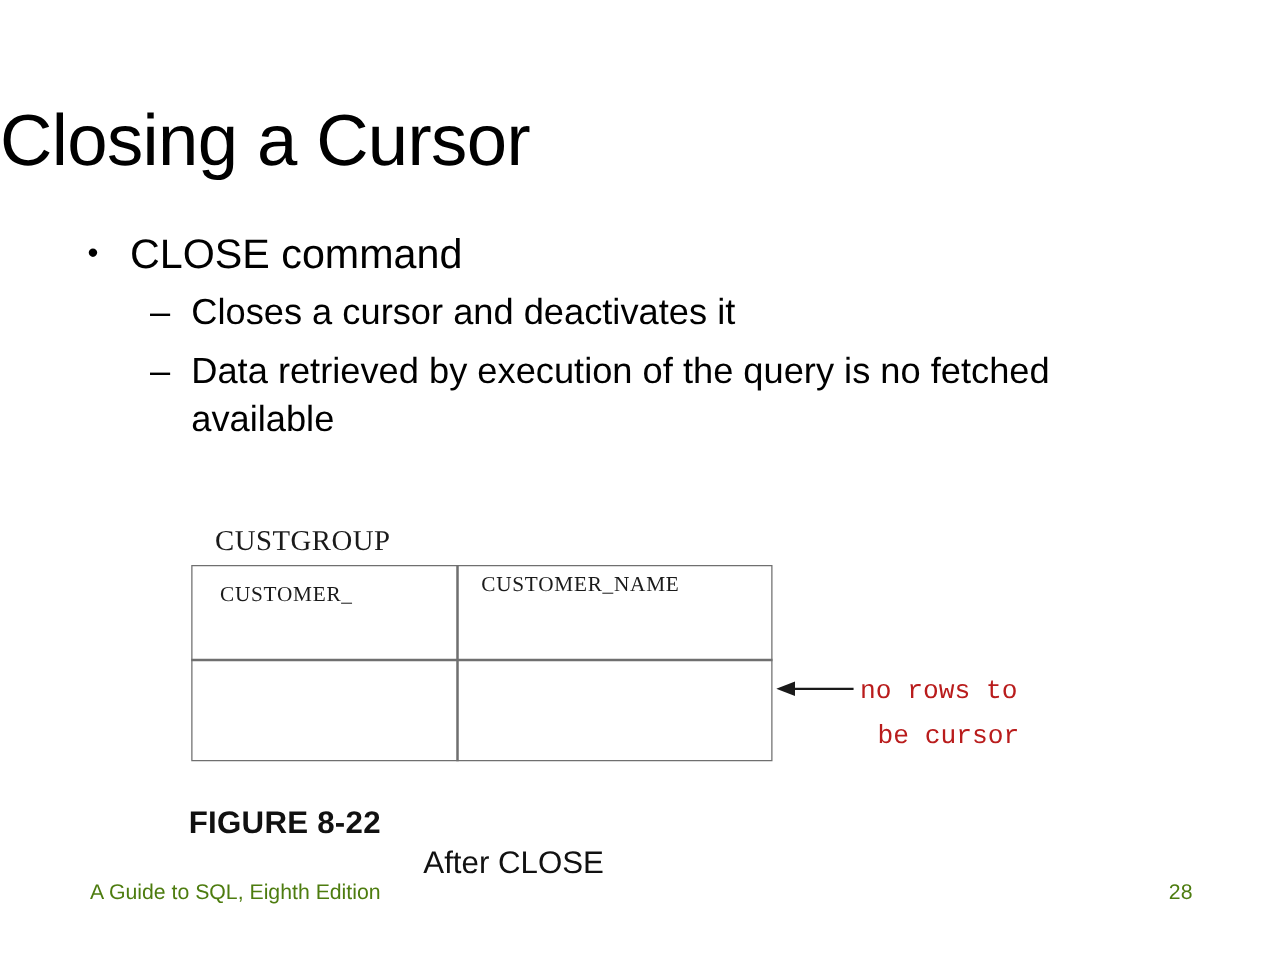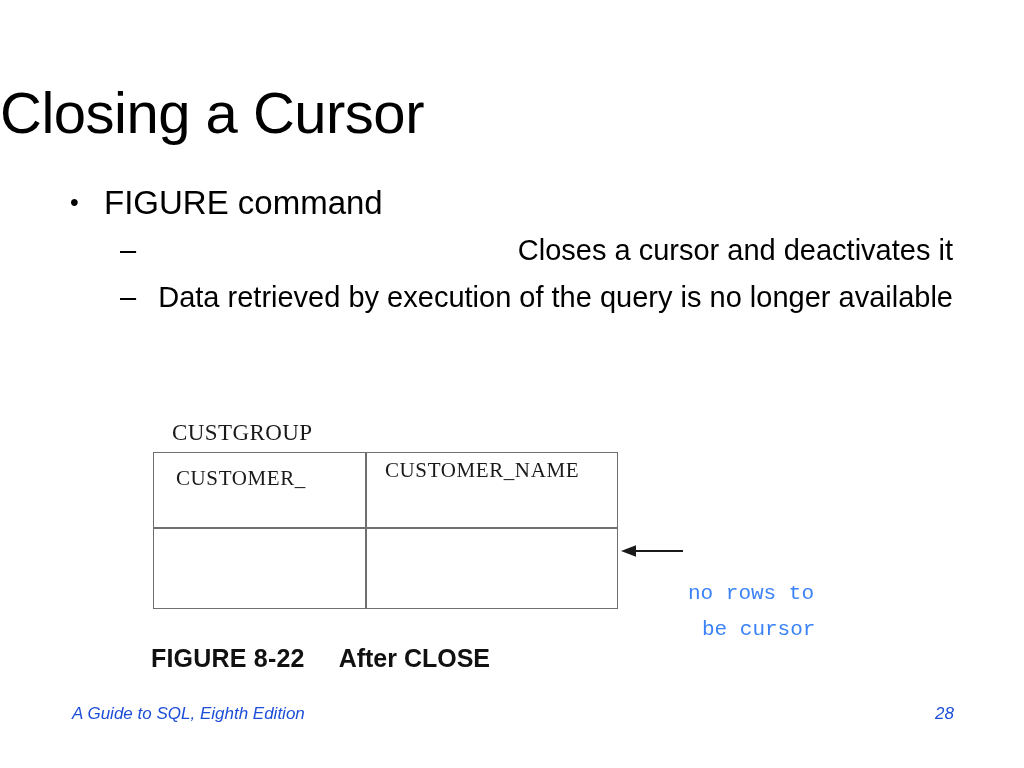--- a/index.html
+++ b/index.html
@@ -68,21 +68,20 @@
   }
   .bullet-l2 .marker {
     width: 33px;
     flex: 0 0 33px;
     font-size: 29px;
     line-height: 1.34;
   }
   .bullet-l2 .txt {
     flex: 1 1 auto;
     max-width: 800px;
-    text-align: right;
   }
 
   
   .figure {
     position: absolute;
     left: 0;
     top: 0;
     width: 1024px;
     height: 768px;
     pointer-events: none;
@@ -123,21 +122,21 @@
     left: 153px;
     top: 527px;
     width: 465px;
     height: 1.6px;
     background: #6f6f6f;
   }
 
   .cell-text {
     position: absolute;
     font-family: "Liberation Serif", serif;
-    font-size: 21px;
+    font-size: 17px;
     letter-spacing: 0.6px;
     color: #1a1a1a;
     line-height: 1.42;
   }
   .cell-cust-num { left: 176px; top: 464px; }
   .cell-cust-name { left: 385px; top: 456px; }
 
   
   .arrow {
     position: absolute;
@@ -146,82 +145,81 @@
     width: 62px;
     height: 16px;
   }
   .annot {
     position: absolute;
     left: 688px;
     top: 536px;
     font-family: "Liberation Mono", monospace;
     font-size: 21px;
     line-height: 1.70;
-    color: #3b82f6;
-    white-space: nowrap;
-    margin-top: 40px;
+    color: #b91c1c;
+    white-space: nowrap;
   }
   .annot .ln2 { padding-left: 14px; display: block; }
 
   
   .fig-caption {
     position: absolute;
     left: 151px;
     top: 644px;
     display: flex;
     align-items: flex-start;
     font-family: "Liberation Sans", sans-serif;
     font-size: 25px;
     color: #111;
     white-space: nowrap;
   }
   .fig-caption .fc-num {
     font-weight: 700;
     letter-spacing: 0.2px;
   }
   .fig-caption .fc-label {
-    font-weight: 700;
+    font-weight: 400;
     margin-left: 34px;
+    margin-top: 32px;
   }
 
   
   .footer {
     position: absolute;
     left: 72px;
     top: 704px;
     width: 882px;
     display: flex;
     justify-content: space-between;
     align-items: baseline;
     font-family: "Liberation Sans", sans-serif;
     font-size: 17px;
-    color: #1d4ed8;
-    font-style: italic;
+    color: #4d7c0f;
   }
 </style>
 </head>
 <body>
 
 <div class="slide-title">Closing a Cursor</div>
 
 <div class="body-list">
 
   <div class="bullet-l1">
     <span class="marker">•</span>
-    <span class="txt">FIGURE command</span>
+    <span class="txt">CLOSE command</span>
   </div>
 
   <div class="bullet-l2">
     <span class="marker">–</span>
     <span class="txt">Closes a cursor and deactivates it</span>
   </div>
 
   <div class="bullet-l2">
     <span class="marker">–</span>
-    <span class="txt">Data retrieved by execution of the query is no longer available</span>
+    <span class="txt">Data retrieved by execution of the query is no fetched available</span>
   </div>
 
 </div>
 
 <div class="figure">
 
   <div class="tbl-caption">CUSTGROUP</div>
 
   <div class="tbl"></div>
   <div class="tbl-col-div"></div>

